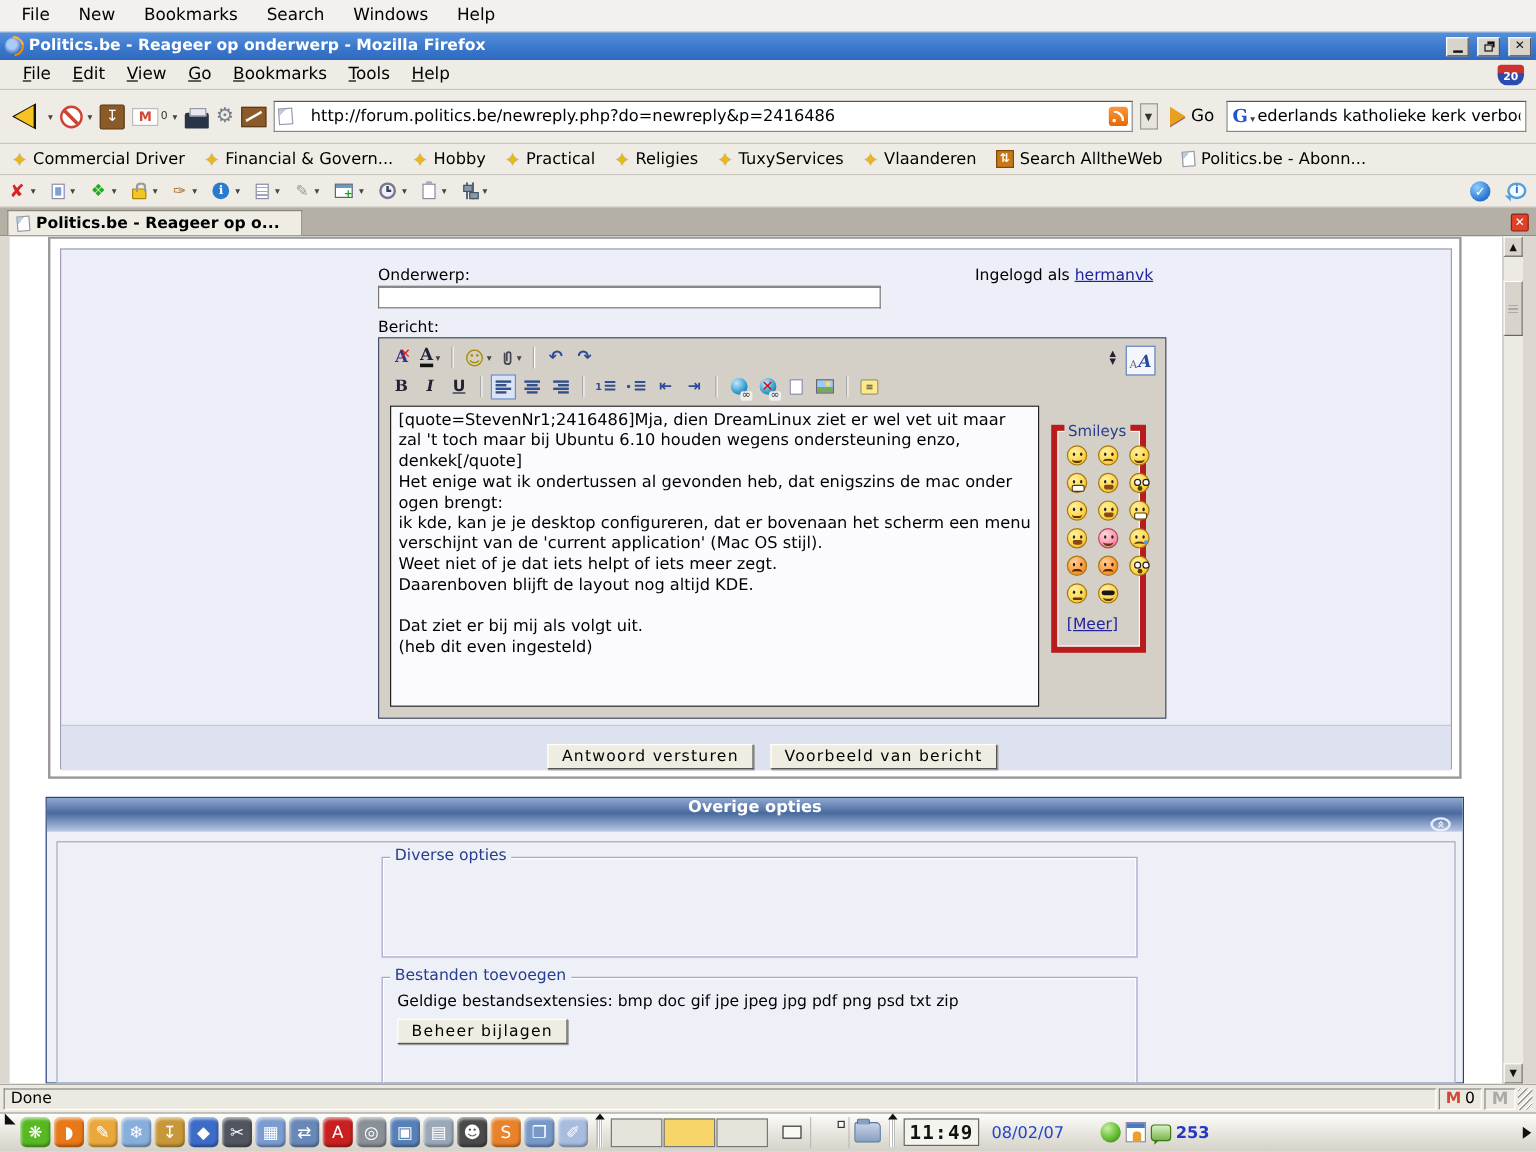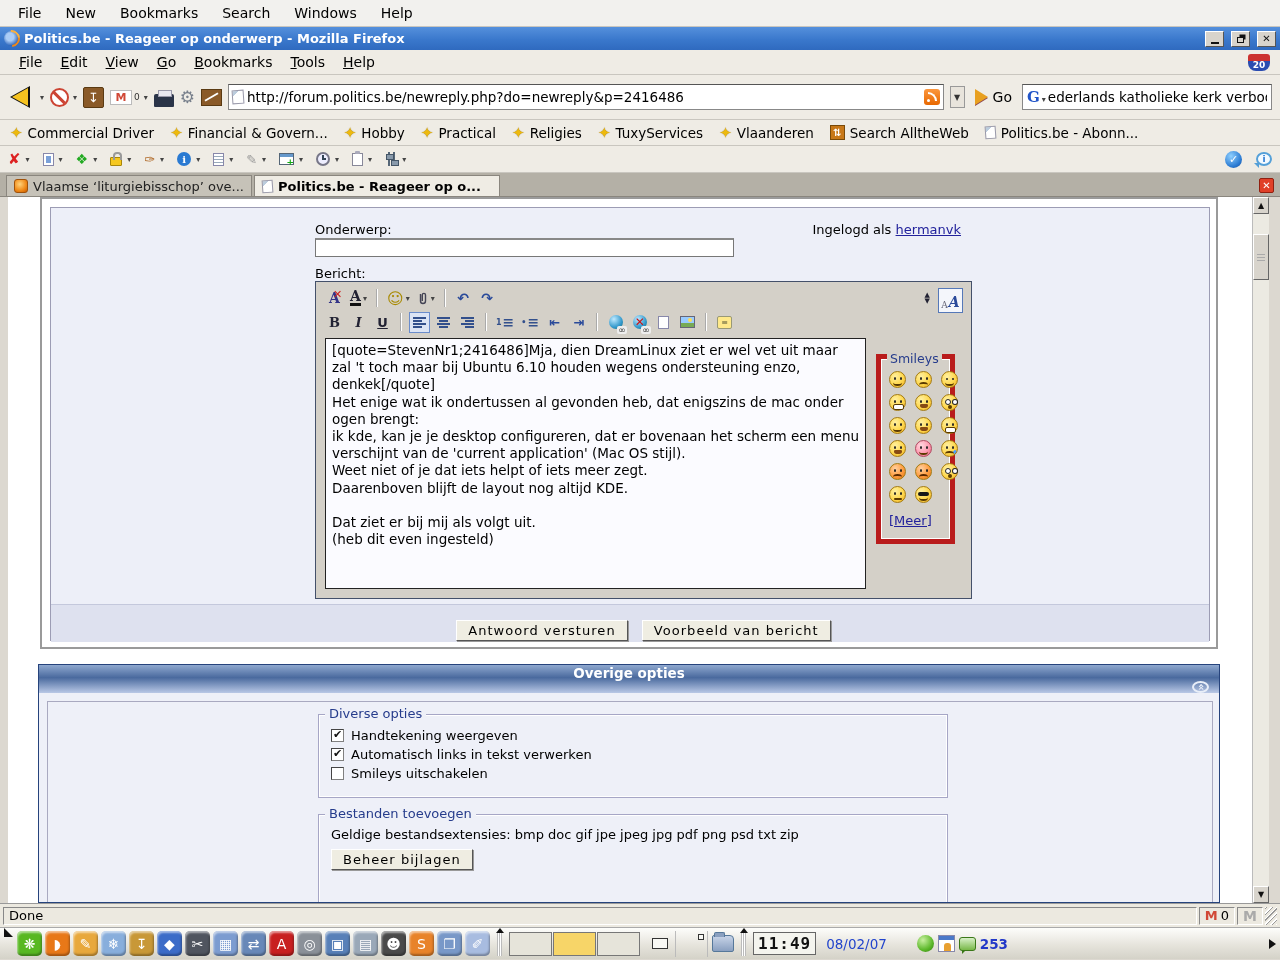--- a/index.html
+++ b/index.html
@@ -36,21 +36,21 @@
   .noentry{width:19px;height:19px;border:2px solid #C43;border-radius:50%;position:relative;background:#FFF;}
   .noentry::before{content:"";position:absolute;left:-1px;top:6px;width:16px;height:3px;background:#C43;transform:rotate(45deg);}
   .archv{width:21px;height:21px;background:#8A5A28;border:1px solid #5A3A12;border-radius:2px;color:#FFF;display:flex;align-items:center;justify-content:center;font-size:13px;}
   .gmailM{width:22px;height:15px;background:#FFF;border:1px solid #BBB;color:#D14836;font-weight:bold;font-size:11px;display:flex;align-items:center;justify-content:center;}
   .supcnt{font-size:9px;color:#333;vertical-align:top;}
   .prnt{width:20px;height:13px;background:#2A3448;border-radius:2px 2px 1px 1px;position:relative;margin-top:6px;}
   .prnt::before{content:"";position:absolute;left:4px;top:-4px;width:12px;height:5px;background:#E8E8F0;border:1px solid #99A;}
   .gear{font-size:17px;color:#78808C;}
   .proj{width:21px;height:17px;background:#8A5A28;border:1px solid #5A3A12;position:relative;}
   .proj::before{content:"";position:absolute;left:2px;top:6px;width:15px;height:2px;background:#FFF;transform:rotate(-30deg);}
-  .urlbox{flex:1;height:26px;background:#FFF;border:1px solid #888;border-top-color:#555;display:flex;align-items:center;padding:0 3px;gap:3px;}
+  .urlbox{flex:1;height:26px;background:#FFF;border:1px solid #888;border-top-color:#555;display:flex;align-items:center;padding:0 3px;gap:15px;}
   .pgico{width:12px;height:14px;background:linear-gradient(135deg,#BCD 0 4px,#FFF 4px);border:1px solid #99A;transform:rotate(-4deg);flex:none;}
   .urltext{flex:1;font-size:13.5px;color:#000;white-space:nowrap;overflow:hidden;}
   .rss{width:16px;height:16px;border-radius:3px;background:linear-gradient(#FB973E,#E86800);position:relative;flex:none;}
   .rss::before{content:"";position:absolute;left:3px;bottom:3px;width:3px;height:3px;background:#FFF;border-radius:50%;}
   .rss::after{content:"";position:absolute;left:4px;bottom:4px;width:7px;height:7px;border:2px solid #FFF;border-left:none;border-bottom:none;border-radius:0 100% 0 0;}
   .urldrop{width:15px;height:22px;background:#E8E4DC;border:1px solid #999;display:flex;align-items:center;justify-content:center;font-size:8px;color:#333;}
   .gobtn{display:flex;align-items:center;gap:5px;padding:2px 4px;}
   .goarr{width:0;height:0;border-left:13px solid #E8A020;border-top:8px solid transparent;border-bottom:8px solid transparent;filter:drop-shadow(0 1px 0 #845);}
   .golbl{font-size:14px;color:#000;}
   .searchbox{width:250px;height:26px;background:#FFF;border:1px solid #888;border-top-color:#555;display:flex;align-items:center;padding:0 4px;gap:2px;}
@@ -391,24 +391,20 @@
         </span>
       </span>
     <span class="devright">
       <span class="chk">✓</span>
       <span class="ibub">i</span>
     </span>
   </div>
 
   <div class="tabbar" id="tabstrip">
     <span class="tclose" style="order:99">✕</span>
-  <span class="tab">
-        <span class="fav1"></span>
-        <span class="tabl">Vlaamse ‘liturgiebisschop’ ove...</span>
-      </span>
       <span class="tab act">
         <span class="bmic page"></span>
         <span class="tabl">Politics.be - Reageer op o...</span>
       </span>
     </div>
 
   <div class="viewport">
 
     <div class="formbox">
       <div class="forminner">
@@ -548,34 +544,20 @@
     <div class="optbox">
       <div class="opthead">
         <span>Overige opties</span>
         <span class="collapse">
             <b>«</b>
           </span>
       </div>
       <div class="optinner">
         <div class="fs fs1">
           <span class="lg">Diverse opties</span>
-          <div id="miscopts">
-              <label class="cbrow">
-                <span class="cb on"></span>
-                <span class="cbl">Handtekening weergeven</span>
-              </label>
-              <label class="cbrow">
-                <span class="cb on"></span>
-                <span class="cbl">Automatisch links in tekst verwerken</span>
-              </label>
-              <label class="cbrow">
-                <span class="cb"></span>
-                <span class="cbl">Smileys uitschakelen</span>
-              </label>
-            </div>
         </div>
         <div class="fs fs2">
           <span class="lg">Bestanden toevoegen</span>
           <div class="extline">Geldige bestandsextensies: bmp doc gif jpe jpeg jpg pdf png psd txt zip</div>
           <span class="btn" style="margin:0">Beheer bijlagen</span>
         </div>
       </div>
     </div>
 
     <div class="vscroll">

